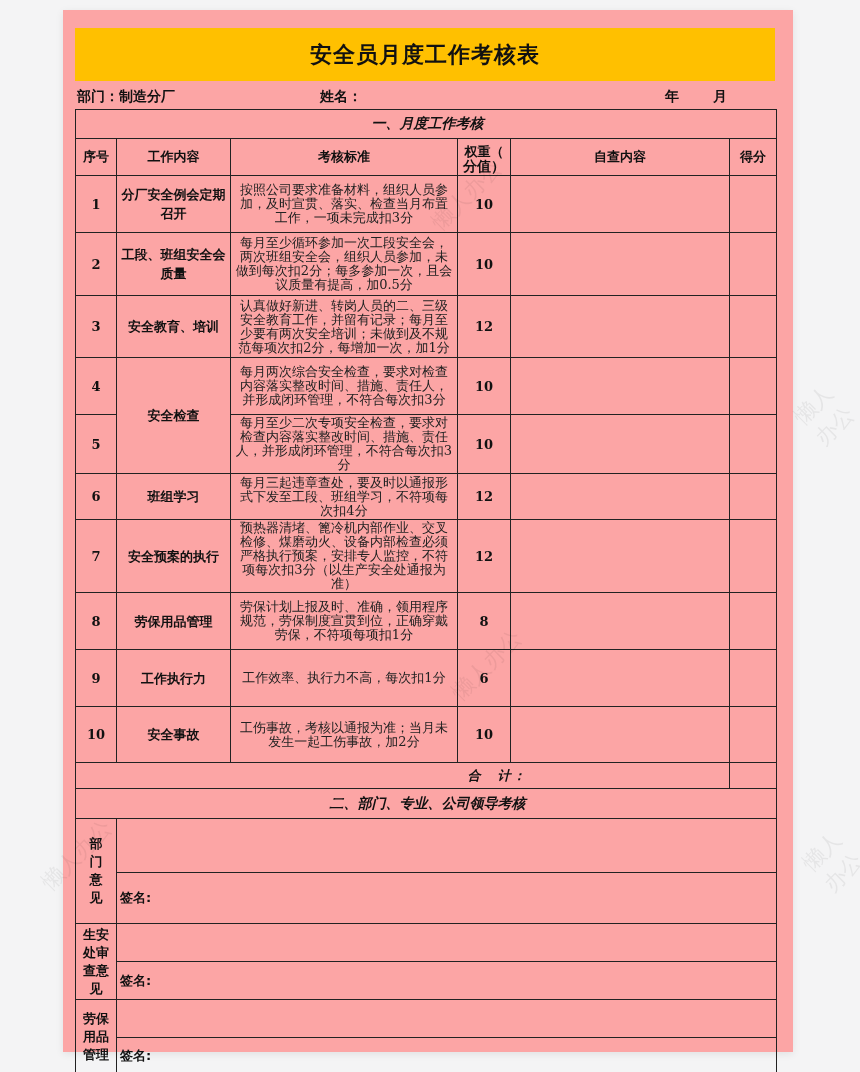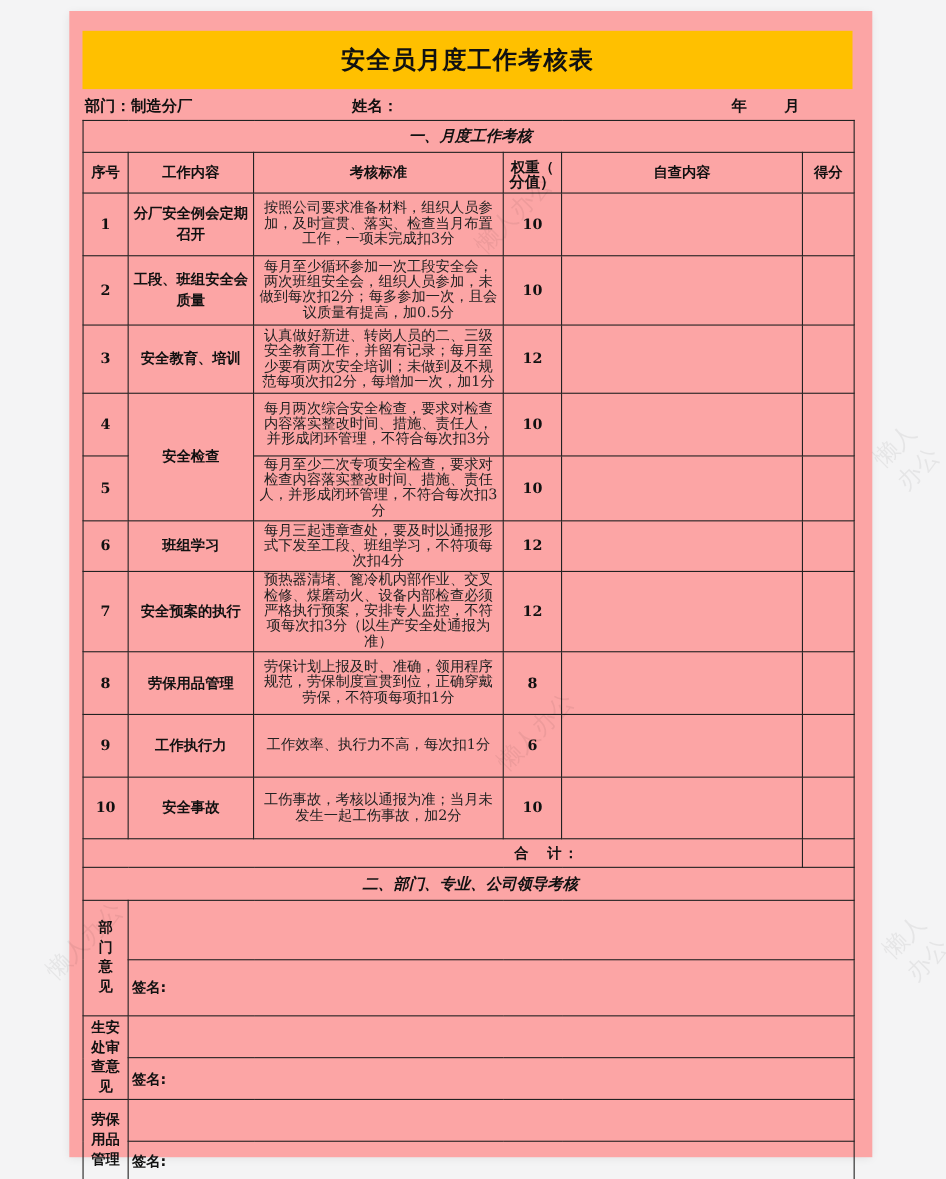--- a/index.html
+++ b/index.html
@@ -30,21 +30,21 @@
     font-size:13px;
   }
   .sec-title { text-align:right; font-weight:bold; font-size:14px !important; padding-left:3px !important;font-style:italic; }
   .hdr { font-weight:bold; font-size:13px; }
   .hdr small { font-size:14px; display:block; line-height:10px; }
   .num { font-family:"DejaVu Serif", serif; font-weight:bold; font-size:13px; }
   .item { font-family:"DejaVu Serif", serif; font-size:13.5px; line-height:19px; padding:0 4px !important;font-weight:bold; }
   .crit { font-family:"DejaVu Serif", serif; font-size:10.5px; line-height:14px; padding:1px 3px !important; color:#222; }
   .wt { font-family:"DejaVu Serif", serif; font-weight:bold; font-size:13px; }
   .total-label { font-weight:bold; font-size:13px; letter-spacing:2px; }
-  .total-label span { padding-left:190px; }
+  .total-label span { padding-left:190px;font-style:italic; }
   .side-label { font-weight:bold; font-size:13px; line-height:18px; }
   .sign { text-align:left !important; font-size:13px; font-weight:bold; padding-left:3px !important;margin-left:28px; }
   .watermark {
     position:absolute; color:rgba(0,0,0,0.06); font-size:22px; transform:rotate(-45deg);
     pointer-events:none; font-family:"DejaVu Serif", serif;
   }
 </style>
 </head>
 <body>
 

